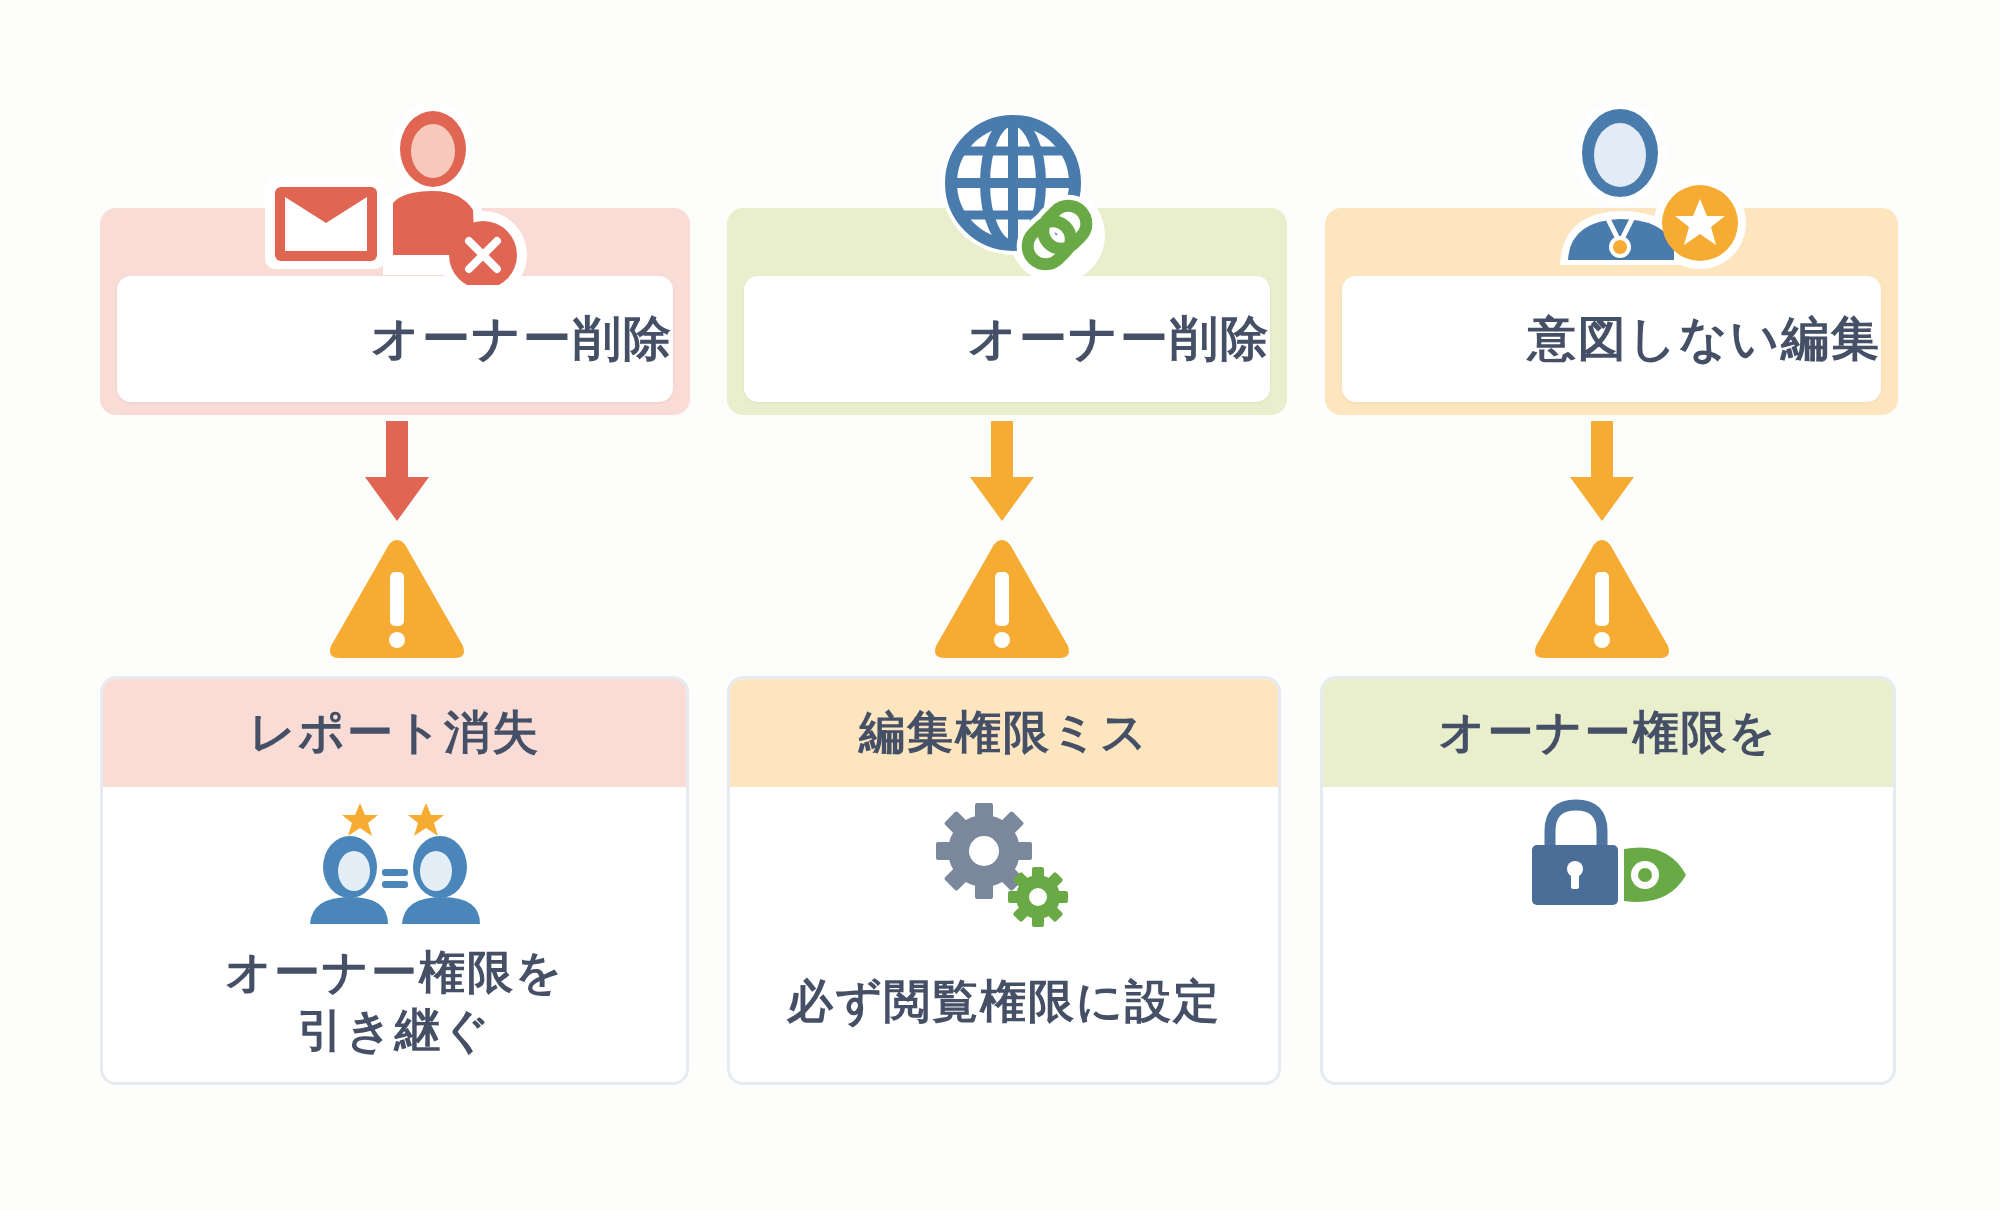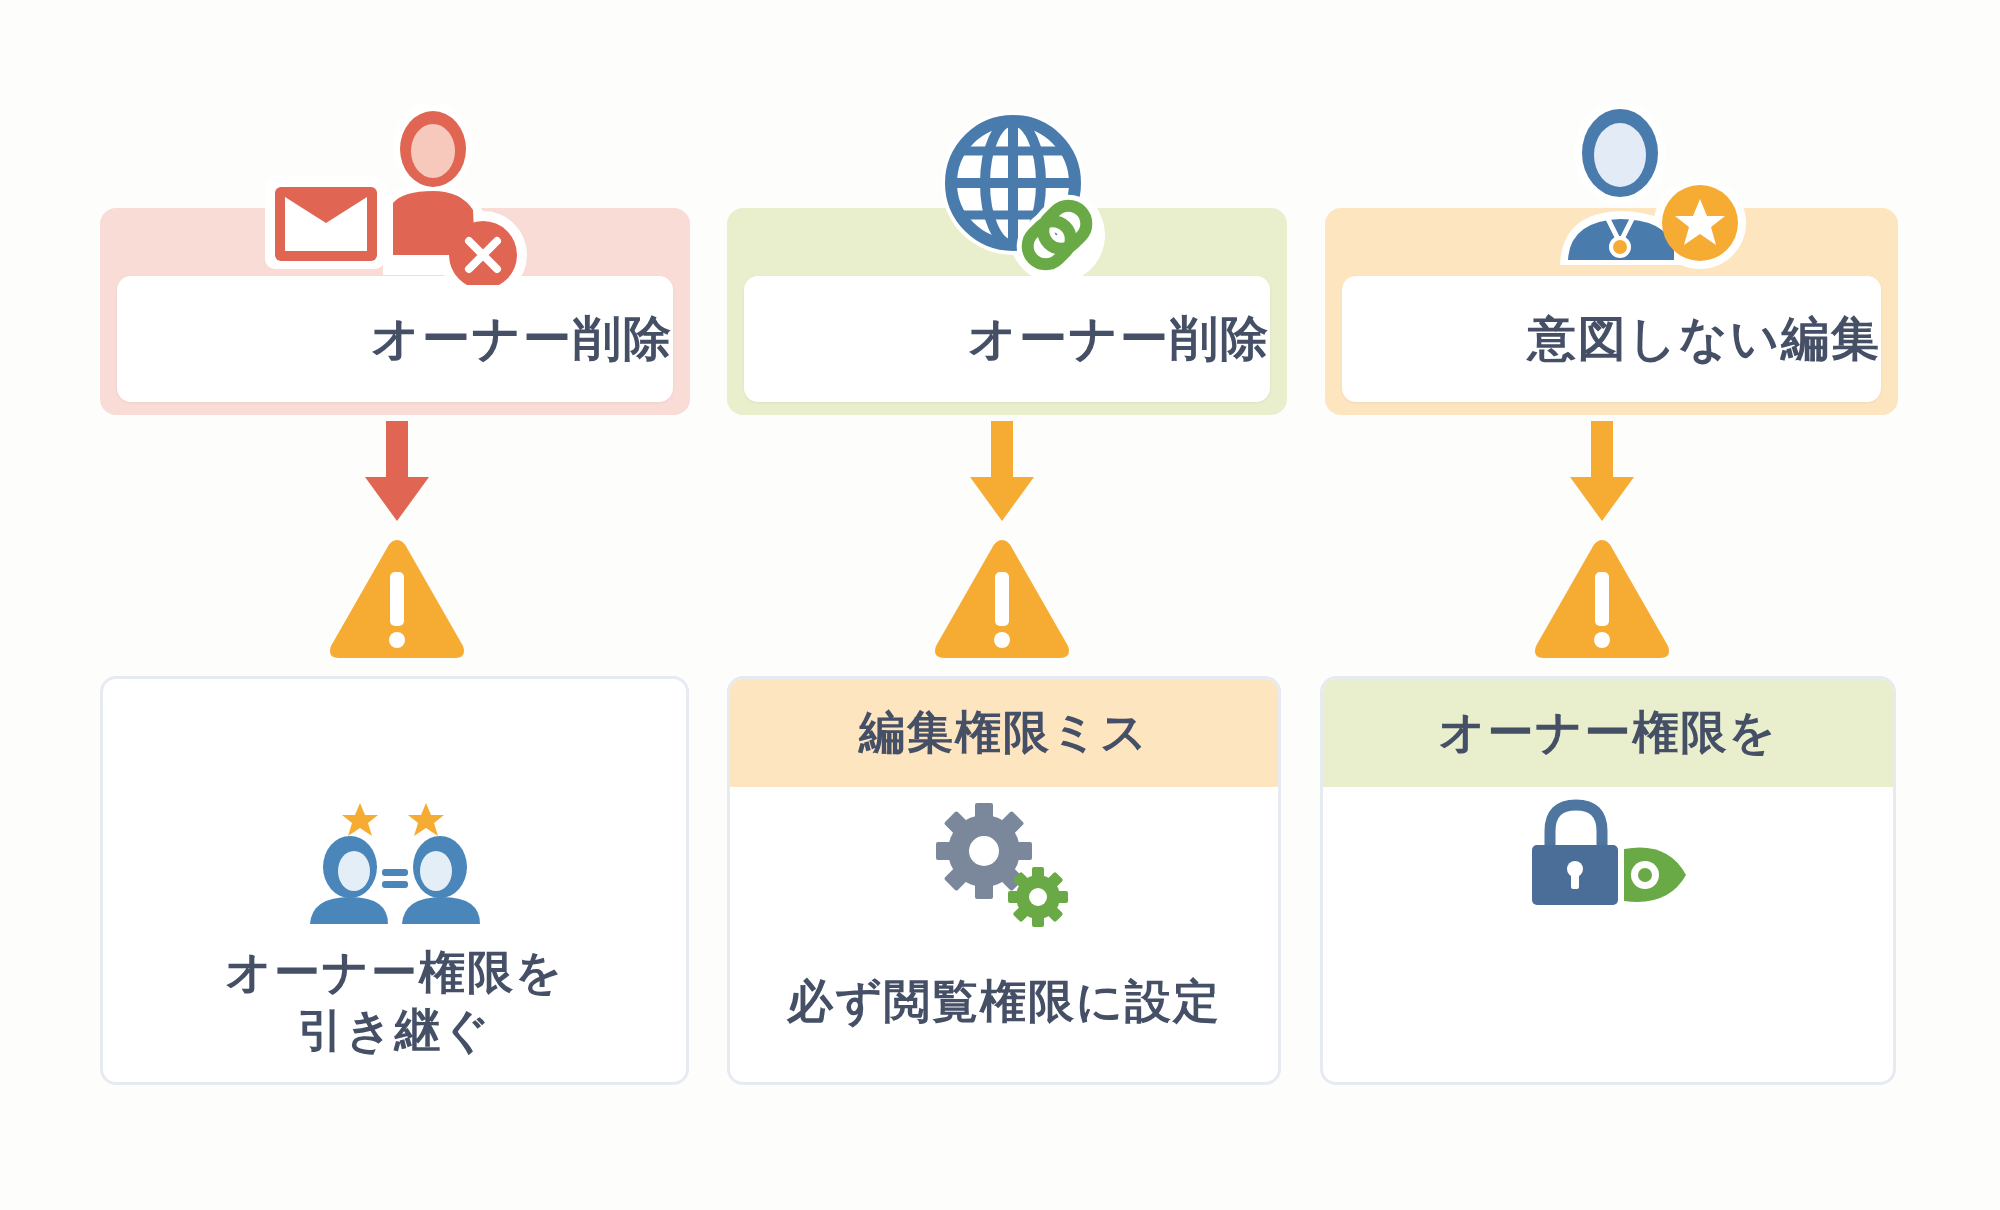--- a/index.html
+++ b/index.html
@@ -52,20 +52,23 @@
 <svg class="arrow" style="left:362px;" viewBox="0 0 70 102">
   <rect x="24" y="0" width="22" height="58" fill="#e06553"></rect>
   <polygon points="3,56 67,56 35,100" fill="#e06553"></polygon>
 </svg>
 <svg class="warn" style="left:327px;" viewBox="0 0 140 128">
   <path d="M70 6 Q76 6 80 14 L136 112 Q140 124 128 124 L12 124 Q0 124 4 112 L60 14 Q64 6 70 6 Z" fill="#f6ac32"></path>
   <rect x="63" y="38" width="14" height="54" rx="5" fill="#fff"></rect>
   <circle cx="70" cy="106" r="8" fill="#fff"></circle>
 </svg>
 <div class="card" style="left:100px; width:589px;">
+  <div class="card-head" style="background:#f9dcd6;">
+    <span>レポート消失</span>
+  </div>
   <div class="card-icon">
     <svg width="190" height="130" viewBox="0 0 190 130">
       <polygon points="60,4 65,16 78,16 68,24 72,37 60,29 48,37 52,24 42,16 55,16" fill="#f6ac32"></polygon>
       <polygon points="126,4 131,16 144,16 134,24 138,37 126,29 114,37 118,24 108,16 121,16" fill="#f6ac32"></polygon>
       <ellipse cx="50" cy="68" rx="27" ry="31" fill="#4a86ba"></ellipse>
       <ellipse cx="54" cy="72" rx="16" ry="20" fill="#e4eef7"></ellipse>
       <path d="M10 125 Q12 98 50 98 Q88 98 88 125 Z" fill="#4a86ba"></path>
       <ellipse cx="140" cy="68" rx="27" ry="31" fill="#4a86ba"></ellipse>
       <ellipse cx="136" cy="72" rx="16" ry="20" fill="#e4eef7"></ellipse>
       <path d="M102 125 Q104 98 142 98 Q180 98 180 125 Z" fill="#4a86ba"></path>

